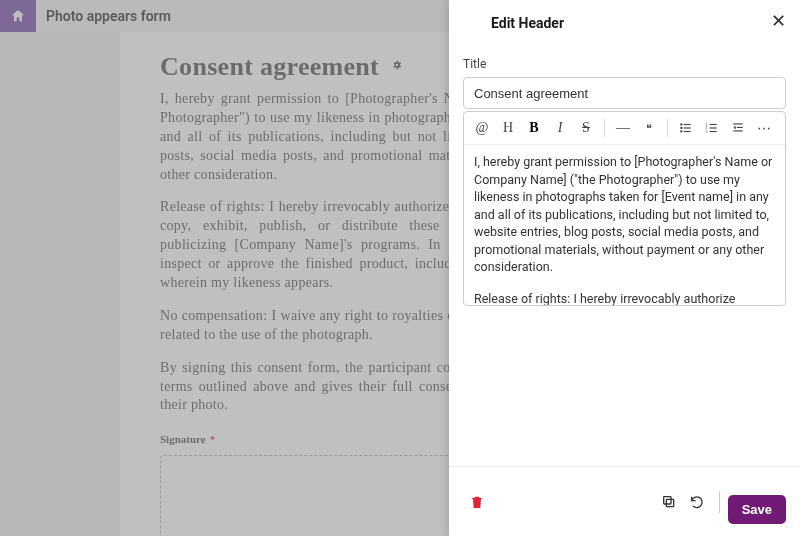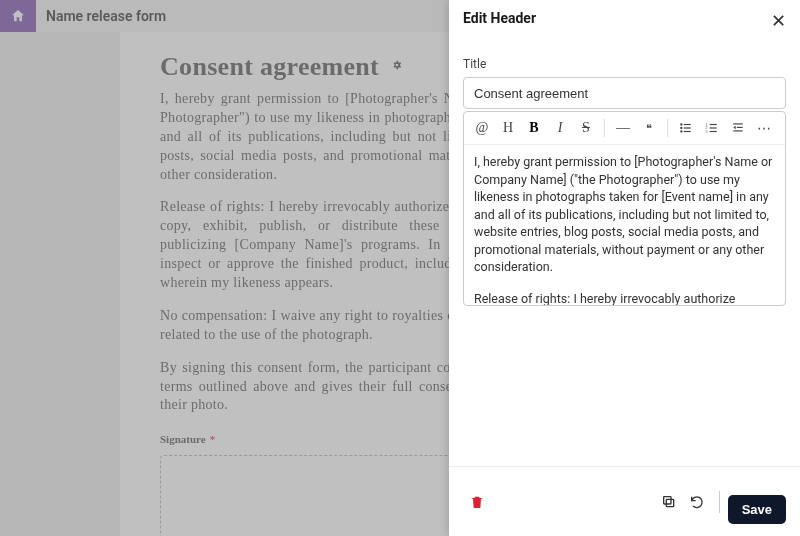--- a/index.html
+++ b/index.html
@@ -16,53 +16,53 @@
   .card-title-row { display: flex; align-items: center; gap: 10px; }
   .card-title { font-size: 26px; font-weight: 600; color: #444; font-family: Georgia, serif; letter-spacing: 0.3px; }
   .gear-icon svg { fill: #333; }
   .card-desc { font-family: Georgia, serif; font-size: 14px; color: #444; line-height: 1.35; text-align: justify; margin-top: 8px; letter-spacing: 0.3px; }
   .card-desc p { margin-bottom: 14px; }
   .sig-label { margin-top: 18px; font-family: Georgia, serif; font-size: 11px; font-weight: 600; color: #444; }
   .sig-label .req { color: #d23; margin-left: 4px; }
   .sig-box { margin-top: 10px; border: 1px dashed #aaa; height: 130px; border-radius: 4px; }
   .overlay { position: absolute; inset: 0; background: rgba(140,140,140,0.55); }
   .panel { position: absolute; top: 0; right: 0; width: 351px; height: 536px; background: #fff; display: flex; flex-direction: column; z-index: 10; box-shadow: -2px 0 8px rgba(0,0,0,0.15); }
-  .panel-header { display: flex; align-items: flex-start; justify-content: space-between; padding: 10px 14px; }
+  .panel-header { display: flex; align-items: flex-end; justify-content: space-between; padding: 10px 14px; margin-left: 28px; }
   .panel-title { font-size: 14px; font-weight: 700; color: #1a1a1a; }
   .close-btn { font-size: 18px; color: #333; cursor: pointer; }
   .panel-body { padding: 4px 14px; flex: 1; overflow: auto; }
   .field-label { font-size: 12px; color: #444; margin-top: 12px; margin-bottom: 6px; }
   .title-input { width: 100%; border: 1px solid #ccc; border-radius: 4px; height: 32px; padding: 0 10px; font-size: 13px; color: #333; }
   .rte { border: 1px solid #ccc; border-radius: 4px; margin-top: 2px; }
   .rte-toolbar { display: flex; align-items: center; gap: 2px; padding: 4px 6px; border-bottom: 1px solid #eee; flex-wrap: wrap; }
   .tbtn { width: 24px; height: 24px; display: flex; align-items: center; justify-content: center; font-size: 14px; color: #444; border-radius: 3px; cursor: pointer; font-family: Georgia, serif; }
   .tbtn.bold { font-weight: 800; color: #000; }
   .tbtn.italic { font-style: italic; }
   .tbtn.strike { text-decoration: line-through; }
   .tsep { width: 1px; height: 18px; background: #ddd; margin: 0 4px; }
   .rte-content { padding: 8px 10px; font-size: 12.5px; color: #333; line-height: 1.4; height: 160px; overflow: auto; }
   .rte-content p { margin-bottom: 14px; }
   .panel-footer { border-top: 1px solid #eee; padding: 12px 14px; display: flex; align-items: center; }
   .delete-btn svg { fill: #d23; }
   .footer-spacer { flex: 1; }
   .ficon { width: 28px; height: 28px; display: flex; align-items: center; justify-content: center; color: #333; cursor: pointer; }
   .vsep { width: 1px; height: 22px; background: #ccc; margin: 0 8px; }
-  .save-btn { background: #0f172a; color: #fff; border: none; border-radius: 5px; padding: 7px 14px; font-size: 13px; font-weight: 600; cursor: pointer; margin-top: 16px; }
+  .save-btn { background: #701a75; color: #fff; border: none; border-radius: 5px; padding: 7px 14px; font-size: 13px; font-weight: 600; cursor: pointer; margin-top: 16px; }
 </style>
 </head>
 <body>
 
 <div class="app">
   <div class="topbar">
     <div class="home-btn">
       <svg width="16" height="16" viewBox="0 0 24 24">
           <path d="M12 3l9 8h-3v9h-4v-6h-4v6H6v-9H3z"></path>
         </svg>
     </div>
-    <div class="form-title">Name release form</div>
+    <div class="form-title">Photo appears form</div>
     <div class="tab active">EDIT</div>
     <div class="tab">PR</div>
   </div>
 
   <div class="canvas">
     <div class="form-card">
       <div class="card-title-row">
         <div class="card-title">Consent agreement</div>
         <span class="gear-icon">
           <svg width="16" height="16" viewBox="0 0 24 24">

